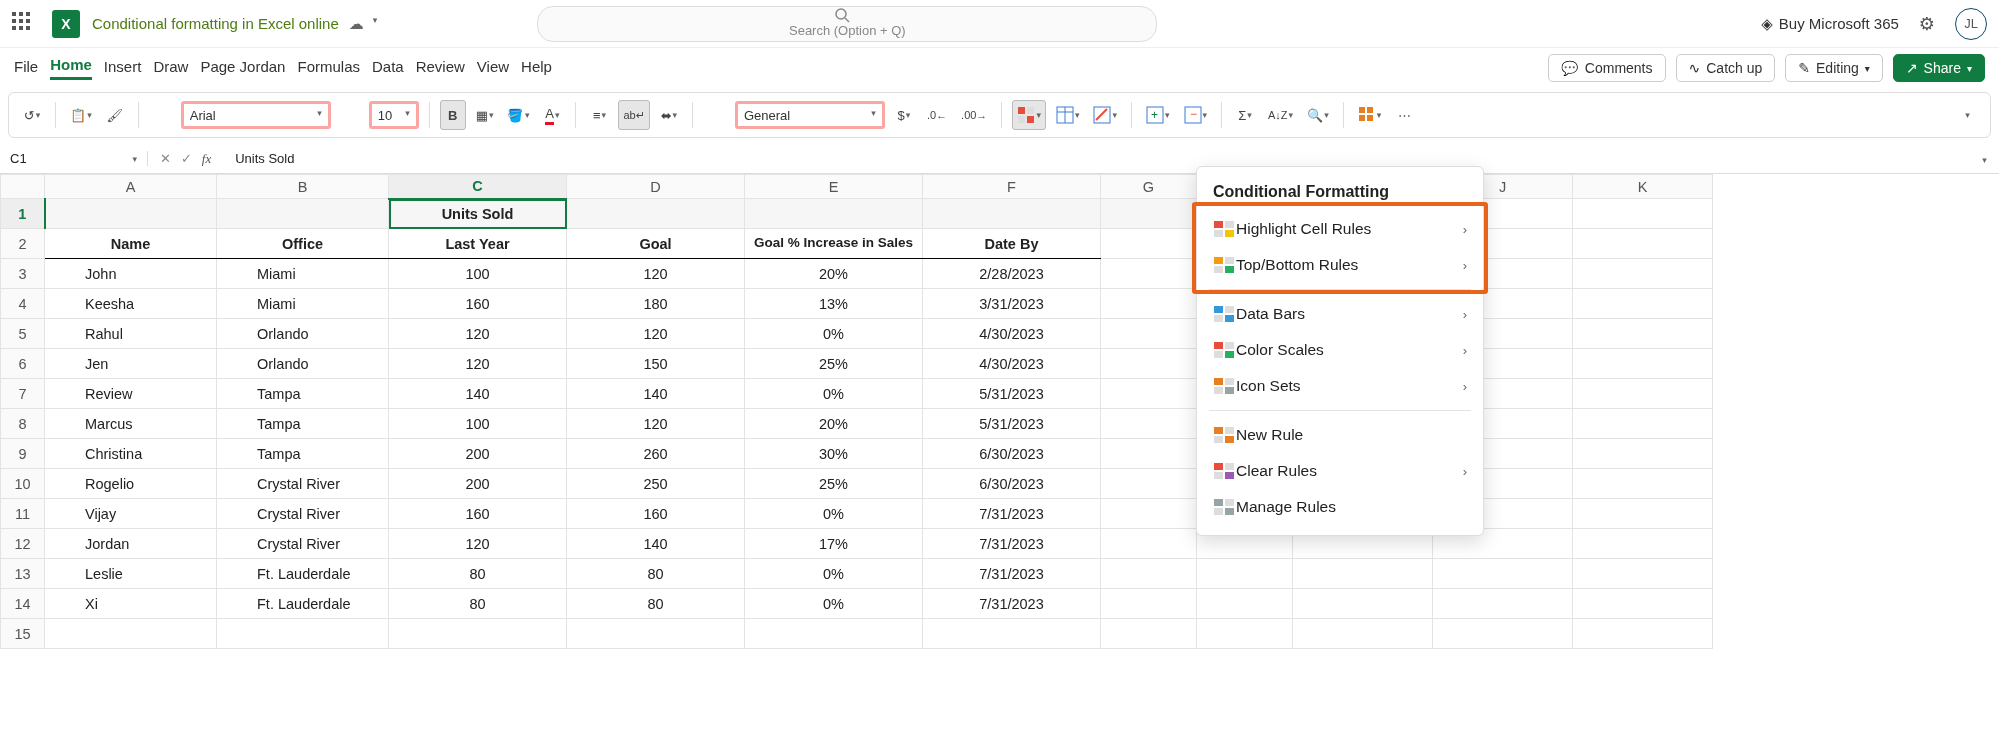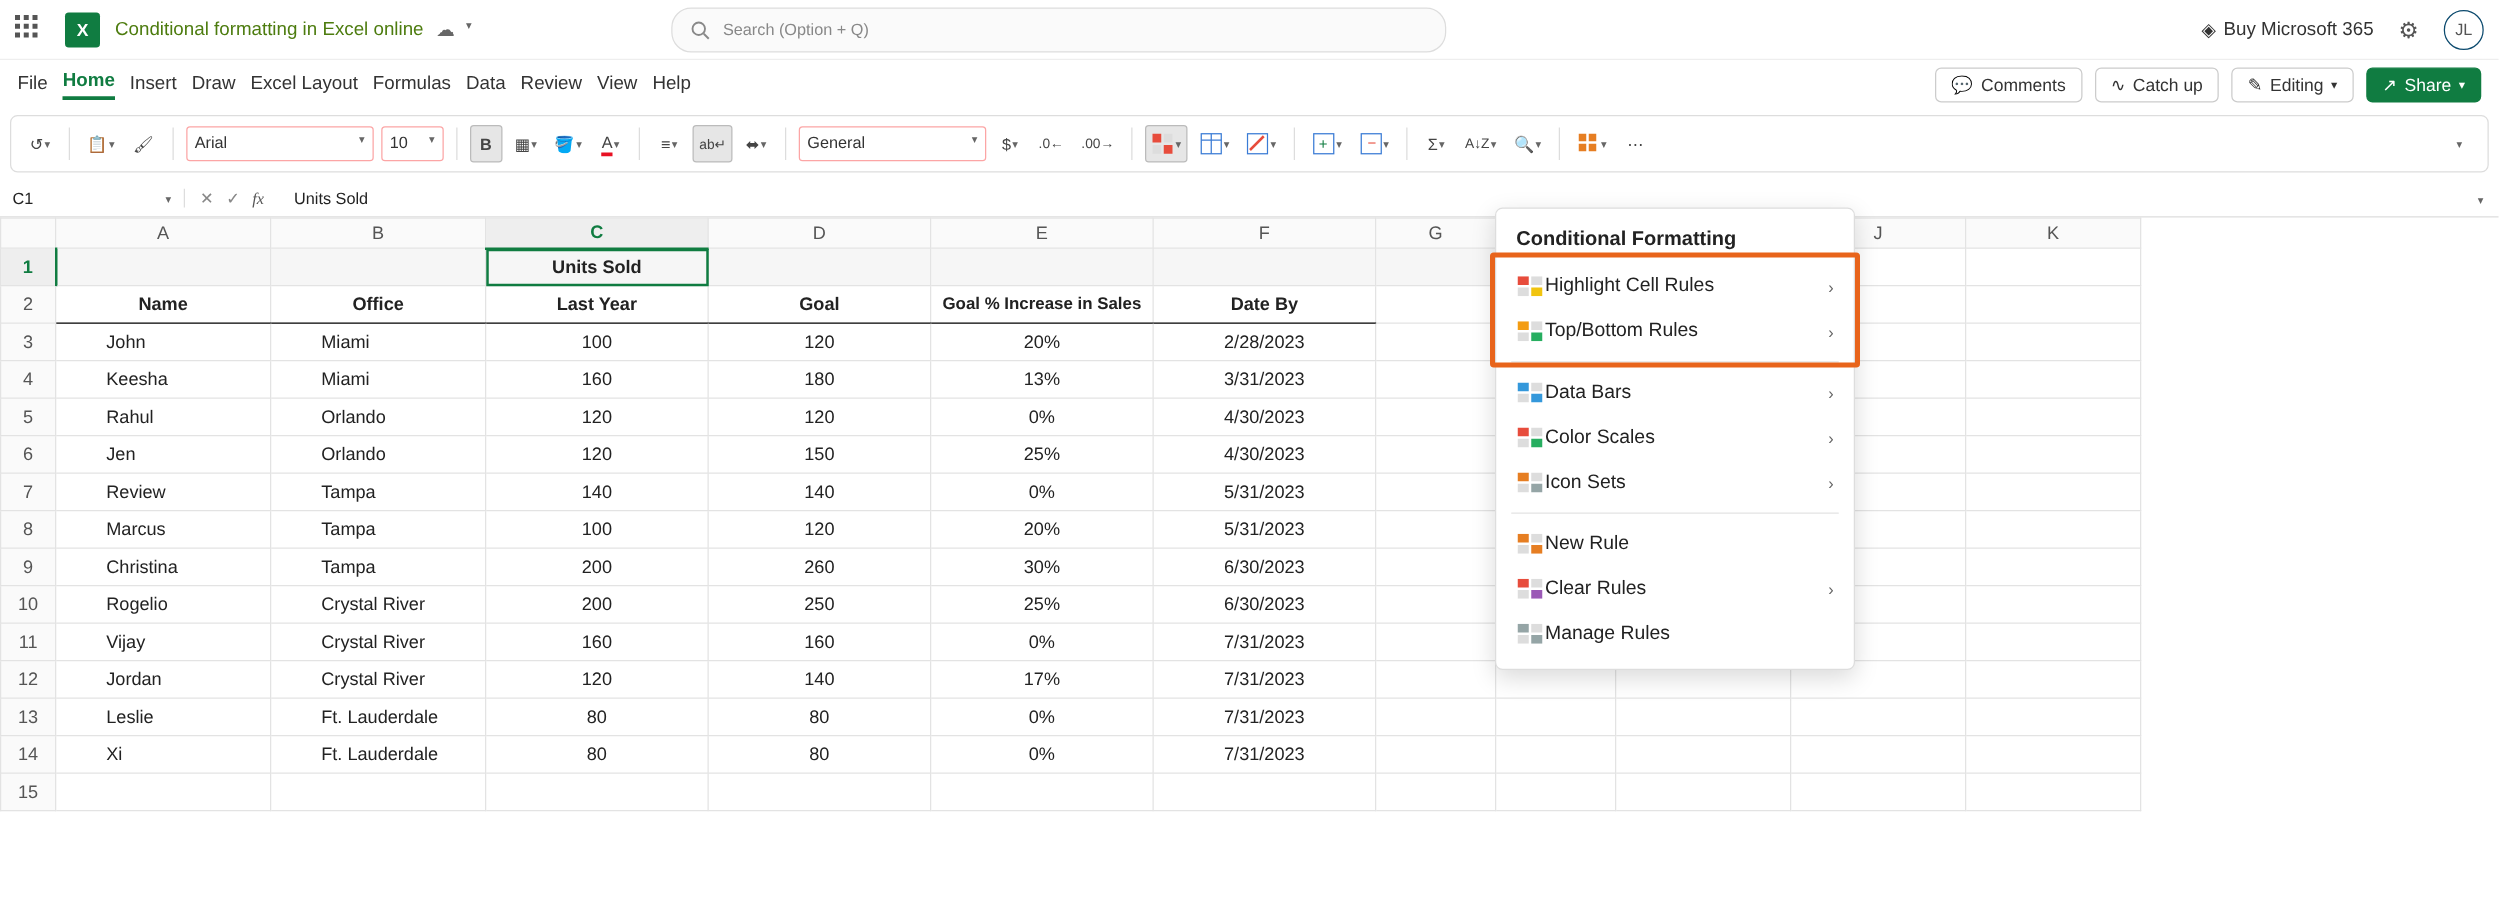--- a/index.html
+++ b/index.html
@@ -5,42 +5,42 @@
   * { box-sizing: border-box; margin: 0; padding: 0; }
   body { font-family: "Segoe UI", Arial, sans-serif; font-size: 13px; color: #222; background: #fff; width: 1999px; height: 738px; overflow: hidden; }
   
   
   .titlebar { display: flex; align-items: center; height: 48px; padding: 0 12px; border-bottom: 1px solid #eee; }
   .app-launcher { width: 24px; height: 24px; display: grid; grid-template-columns: repeat(3,4px); grid-template-rows: repeat(3,4px); gap: 3px; margin-right: 16px; cursor: pointer; }
   .app-launcher span { background: #555; }
   .excel-icon { width: 28px; height: 28px; background: #107c41; color: #fff; font-weight: bold; display: flex; align-items: center; justify-content: center; font-size: 14px; border-radius: 3px; margin-right: 12px; }
   .doc-title { font-size: 15px; color: #4d7c0f; margin-right: 10px; }
   .title-actions { display: flex; gap: 8px; color: #666; font-size: 15px; }
-  .search-box { margin-left: 160px; width: 620px; height: 36px; border: 1px solid #ddd; border-radius: 16px; background: #fafafa; display: flex; align-items: center; padding: 0 14px; color: #888; }
+  .search-box { margin-left: 160px; width: 620px; height: 36px; border: 1px solid #ddd; border-radius: 16px; background: #fafafa; display: flex; align-items: center; padding: 0 14px; color: #888; flex-direction: column; }
   .search-box svg { margin-right: 10px; }
   .titlebar-right { margin-left: auto; display: flex; align-items: center; gap: 20px; }
   .buy365 { display: flex; align-items: center; gap: 6px; color: #333; font-size: 15px; }
   .gear { color: #555; font-size: 18px; }
   .avatar { width: 32px; height: 32px; border: 1px solid #0c4a6e; border-radius: 50%; display: flex; align-items: center; justify-content: center; color: #555; font-size: 13px; }
 
   
   .menubar { display: flex; align-items: center; height: 40px; padding: 0 14px; font-size: 15px; gap: 12px; }
   .menubar .tab { color: #333; cursor: pointer; padding-bottom: 4px; }
   .menubar .tab.active { font-weight: 600; border-bottom: 3px solid #107c41; color: #107c41; }
   .menubar-right { margin-left: auto; display: flex; gap: 10px; }
   .pillbtn { border: 1px solid #ccc; border-radius: 5px; padding: 5px 12px; background: #fff; display: flex; align-items: center; gap: 6px; color: #333; font-size: 14px; cursor: pointer; }
   .pillbtn.share { background: #107c41; color: #fff; border-color: #107c41; }
   .chevdown { font-size: 10px; }
 
   
   .ribbon { display: flex; align-items: center; height: 46px; padding: 0 10px; border: 1px solid #ddd; border-radius: 6px; margin: 4px 8px 6px 8px; gap: 6px; }
   .ribbon .sep { width: 1px; height: 26px; background: #ddd; margin: 0 4px; }
   .ribbon .btn { display: flex; align-items: center; justify-content: center; min-width: 26px; height: 30px; padding: 0 4px; border-radius: 3px; cursor: pointer; color: #444; }
   .ribbon .btn.pressed { background: #e6e6e6; border: 1px solid #bbb; }
-  .ribbon select, .ribbon .combo { height: 28px; border: 1px solid #fca5a5; border-radius: 3px; padding: 4px 6px; background: #fff; font-size: 13px; color: #333; }
+  .ribbon select, .ribbon .combo { height: 28px; border: 3px solid #fca5a5; border-radius: 3px; padding: 4px 6px; background: #fff; font-size: 13px; color: #333; margin-left: 32px; }
   .ribbon .fontname { width: 150px; }
   .ribbon .fontsize { width: 50px; }
   .ribbon .numfmt { width: 150px; }
   .chev { font-size: 9px; color: #666; margin-left: 1px; }
   .fontcolor-underline { border-bottom: 3px solid #e81123; padding-bottom: 1px; }
   .ribbon-collapse { margin-left: auto; }
 
   
   .fbar { display: flex; align-items: center; height: 30px; border-bottom: 1px solid #ddd; padding-left: 0; font-size: 13px; }
   .namebox { width: 148px; border-right: 1px solid #ddd; display: flex; align-items: center; padding: 0 10px; justify-content: space-between; }
@@ -112,21 +112,21 @@
         <span>JL</span>
       </div>
   </div>
 </div>
 
 <div class="menubar">
   <div class="tab">File</div>
   <div class="tab active">Home</div>
   <div class="tab">Insert</div>
   <div class="tab">Draw</div>
-  <div class="tab">Excel Layout</div>
+  <div class="tab">Page Jordan</div>
   <div class="tab">Formulas</div>
   <div class="tab">Data</div>
   <div class="tab">Review</div>
   <div class="tab">View</div>
   <div class="tab">Help</div>
   <div class="menubar-right">
     <div class="pillbtn">
         <span>💬</span>
         <span>Comments</span>
       </div>

